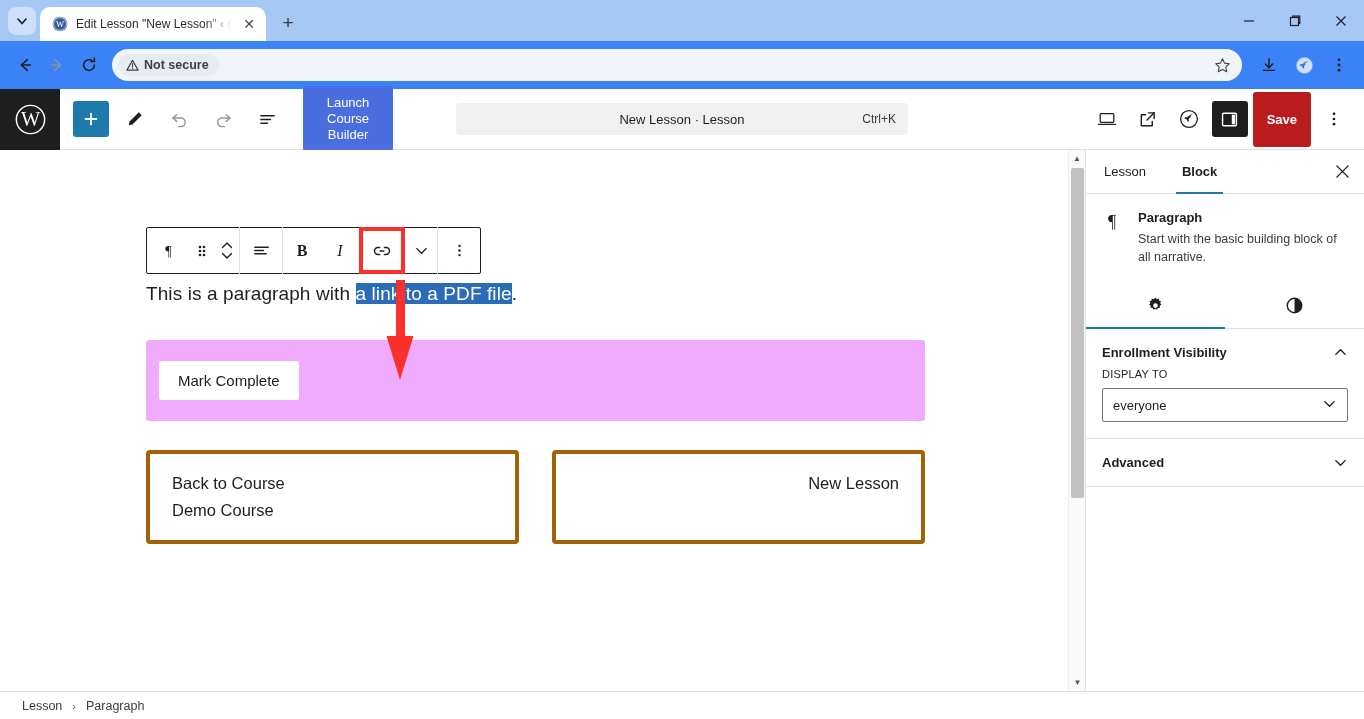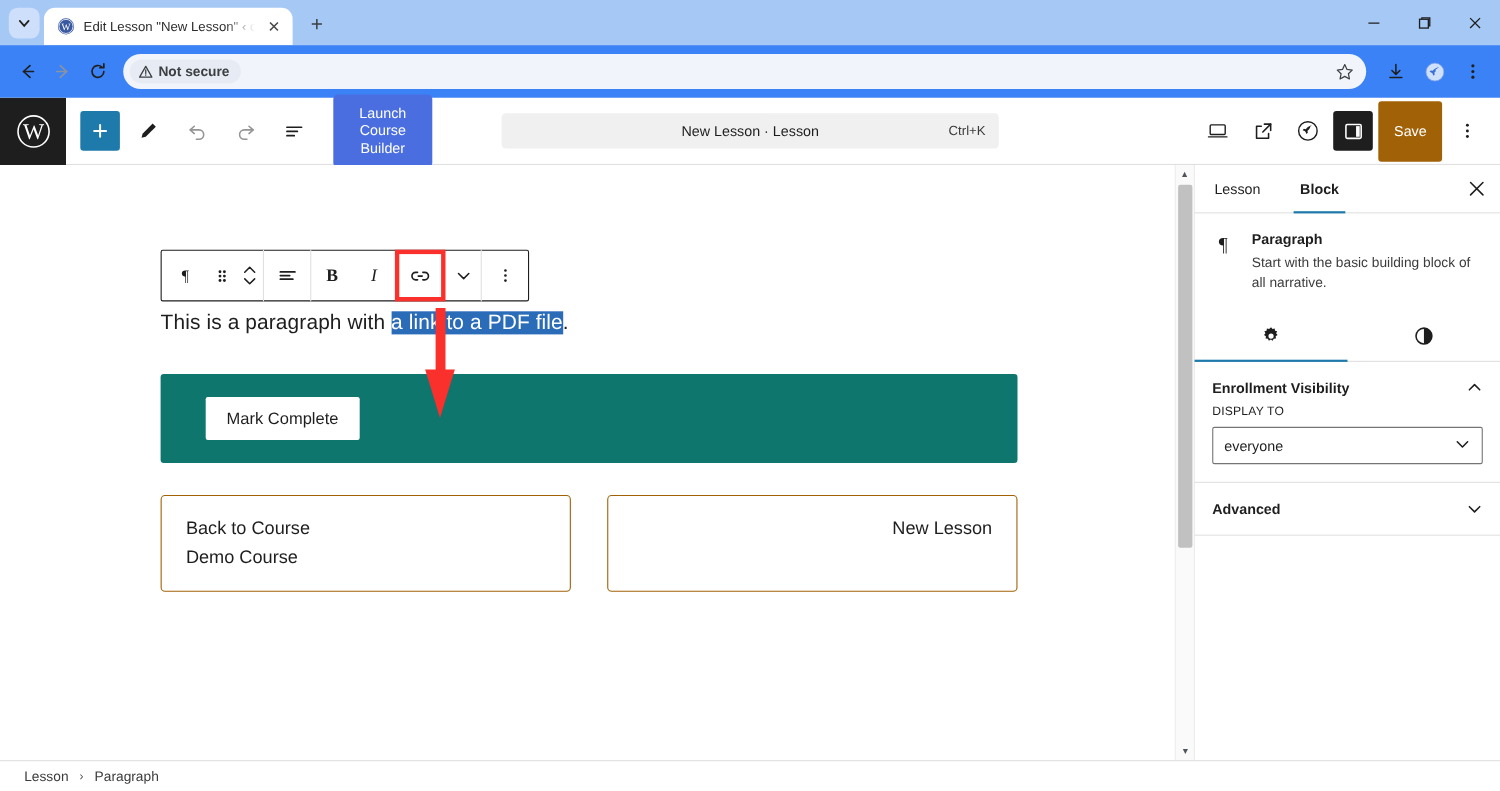--- a/index.html
+++ b/index.html
@@ -130,22 +130,22 @@
   .doc-bar-title { font-size: 13px; color: #1e1e1e; }
   .doc-bar-kbd {
     position: absolute; right: 12px; font-size: 12px; color: #3c3c3c;
   }
   .wp-right-tools {
     margin-left: auto; display: flex; align-items: center;
     gap: 5px; padding-right: 12px;
   }
   .tool-btn.active-dark { background: #1e1e1e; color: #fff; border-radius: 3px; }
   .save-btn {
-    background: #a16207; color: #fff; font-size: 13px;
-    padding: 20px 14px; border-radius: 3px; cursor: pointer; font-weight: 400;
+    background: #b91c1c; color: #fff; font-size: 13px;
+    padding: 20px 14px; border-radius: 3px; cursor: pointer; font-weight: 700;
   }
 
   .wp-body { display: flex; height: 541px; position: relative; }
 
   .canvas-wrap {
     width: 1085px; position: relative; background: #fff;
     overflow: hidden; flex: 0 0 auto;
   }
   .canvas { position: relative; padding: 0 0 0 0; }
 
@@ -176,34 +176,34 @@
   .bt-link-icon { position: relative; z-index: 2; }
 
   .para-text {
     position: absolute; left: 146px; top: 133px;
     font-size: 19px; color: #1e1e1e; letter-spacing: 0.1px;
   }
   .sel { background: #2b6cb8; color: #fff; }
 
   .mark-panel {
     position: absolute; left: 146px; top: 190px;
-    width: 779px; height: 81px; background: #0f766e; border-radius: 3px;
-    display: flex; align-items: center; padding-left: 41px;
+    width: 779px; height: 81px; background: #f0abfc; border-radius: 3px;
+    display: flex; align-items: center; padding-left: 13px;
   }
   .mark-btn {
     background: #fff; color: #1e1e1e; font-size: 15px;
     padding: 11px 19px; border-radius: 2px; cursor: pointer;
   }
 
   .nav-row {
     position: absolute; left: 146px; top: 300px;
     width: 779px; display: flex; gap: 33px;
   }
   .nav-card {
-    flex: 1 1 0; border: 1px solid #a16207; border-radius: 4px;
+    flex: 1 1 0; border: 4px solid #a16207; border-radius: 4px;
     padding: 20px 22px; min-height: 79px; cursor: pointer;
   }
   .nav-card .l1 { font-size: 16.5px; color: #1e1e1e; margin-bottom: 8px; }
   .nav-card .l2 { font-size: 16.5px; color: #1e1e1e; }
   .nav-card.right { text-align: right; }
 
   
   .red-arrow { position: absolute; left: 385px; top: 130px; z-index: 40; }
 
   

